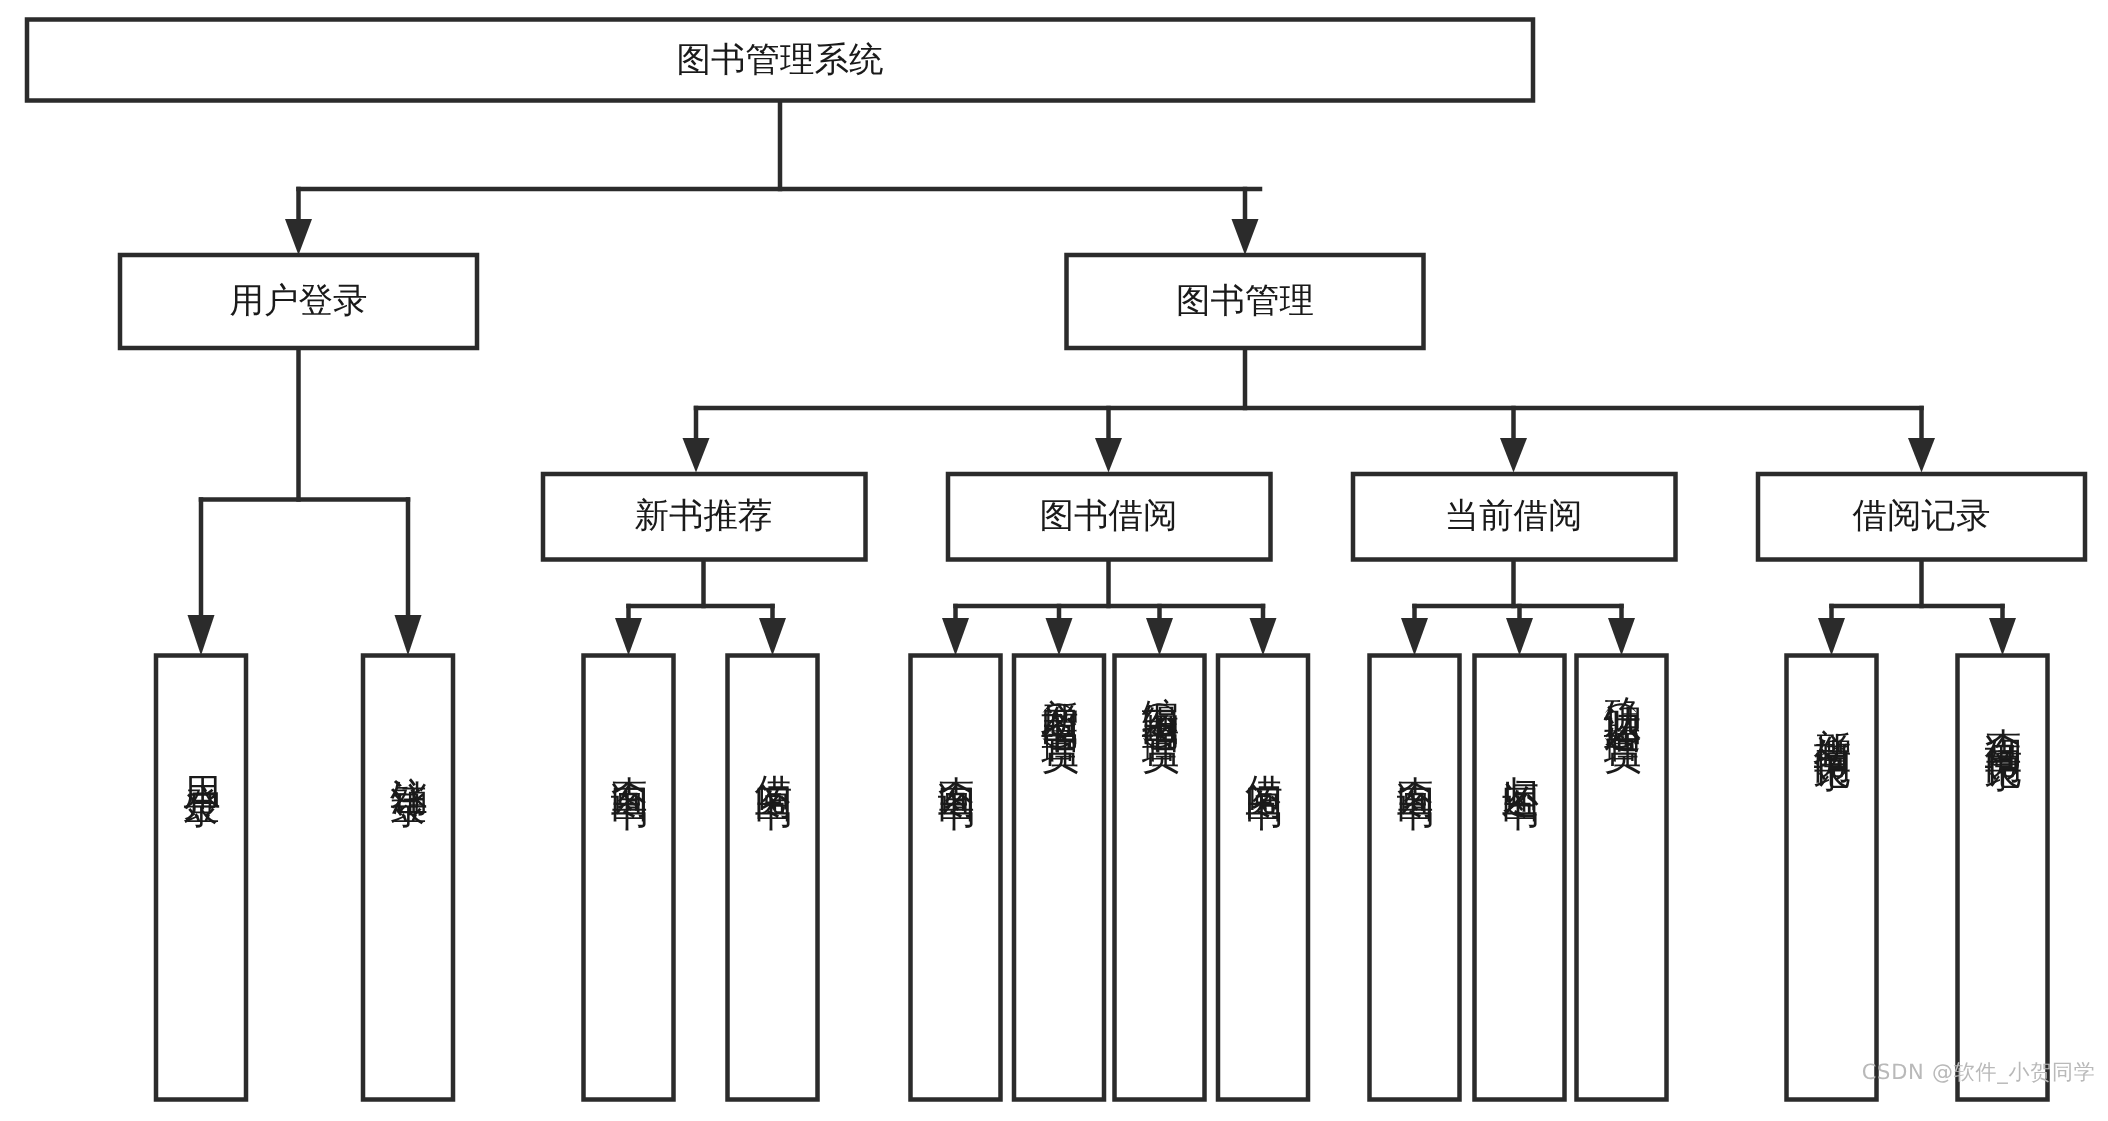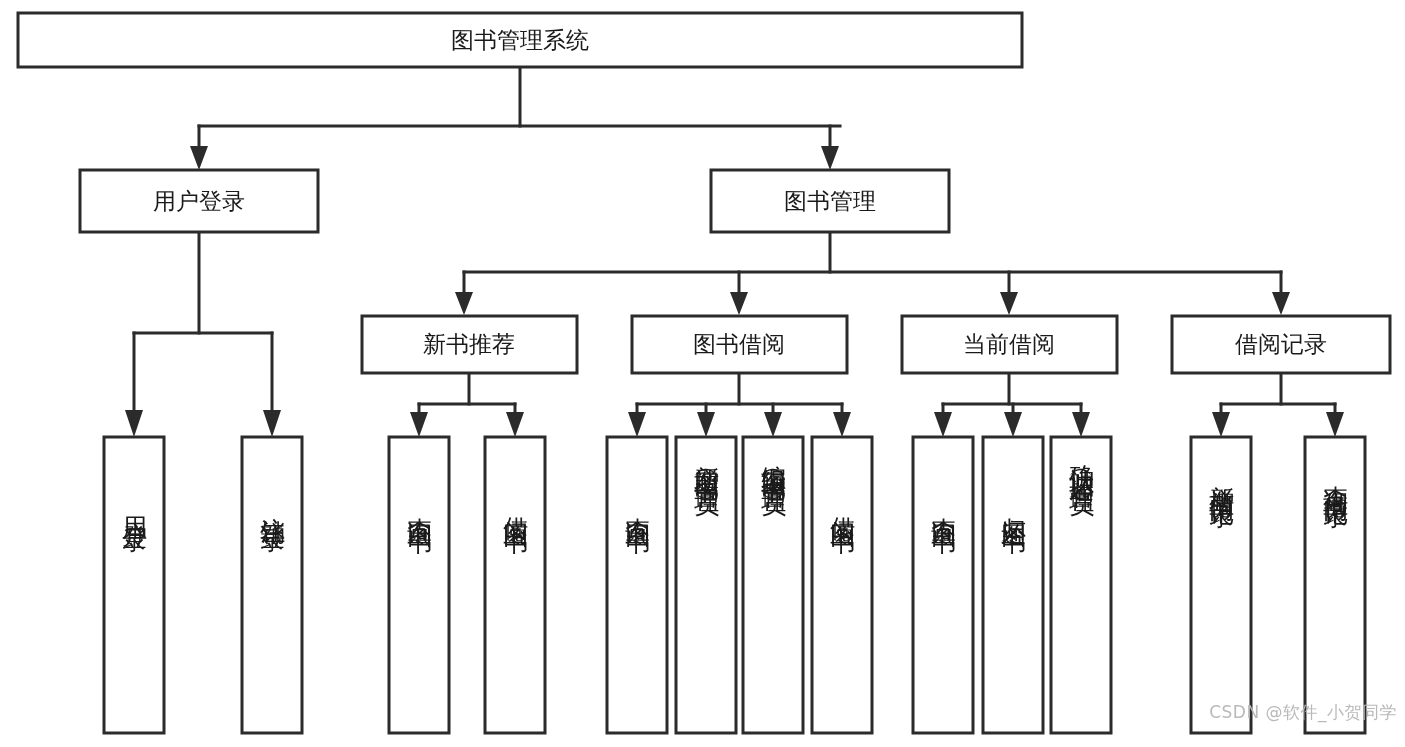--- a/index.html
+++ b/index.html
@@ -65,21 +65,21 @@
     letter-spacing: 4px;
     color: #1a1a1a;
     white-space: nowrap;
     text-align: start;
   }
   .watermark {
     position: absolute;
     right: 8px;
     bottom: 6px;
     font-family: "DejaVu Sans", "Liberation Sans", sans-serif;
-    font-size: 17px;
+    font-size: 14px;
     color: #b9b9b9;
     letter-spacing: 0.5px;
     white-space: nowrap;
     text-align: right;
   }
 </style>
 </head>
 <body>
 
 <div id="diagram-root">

